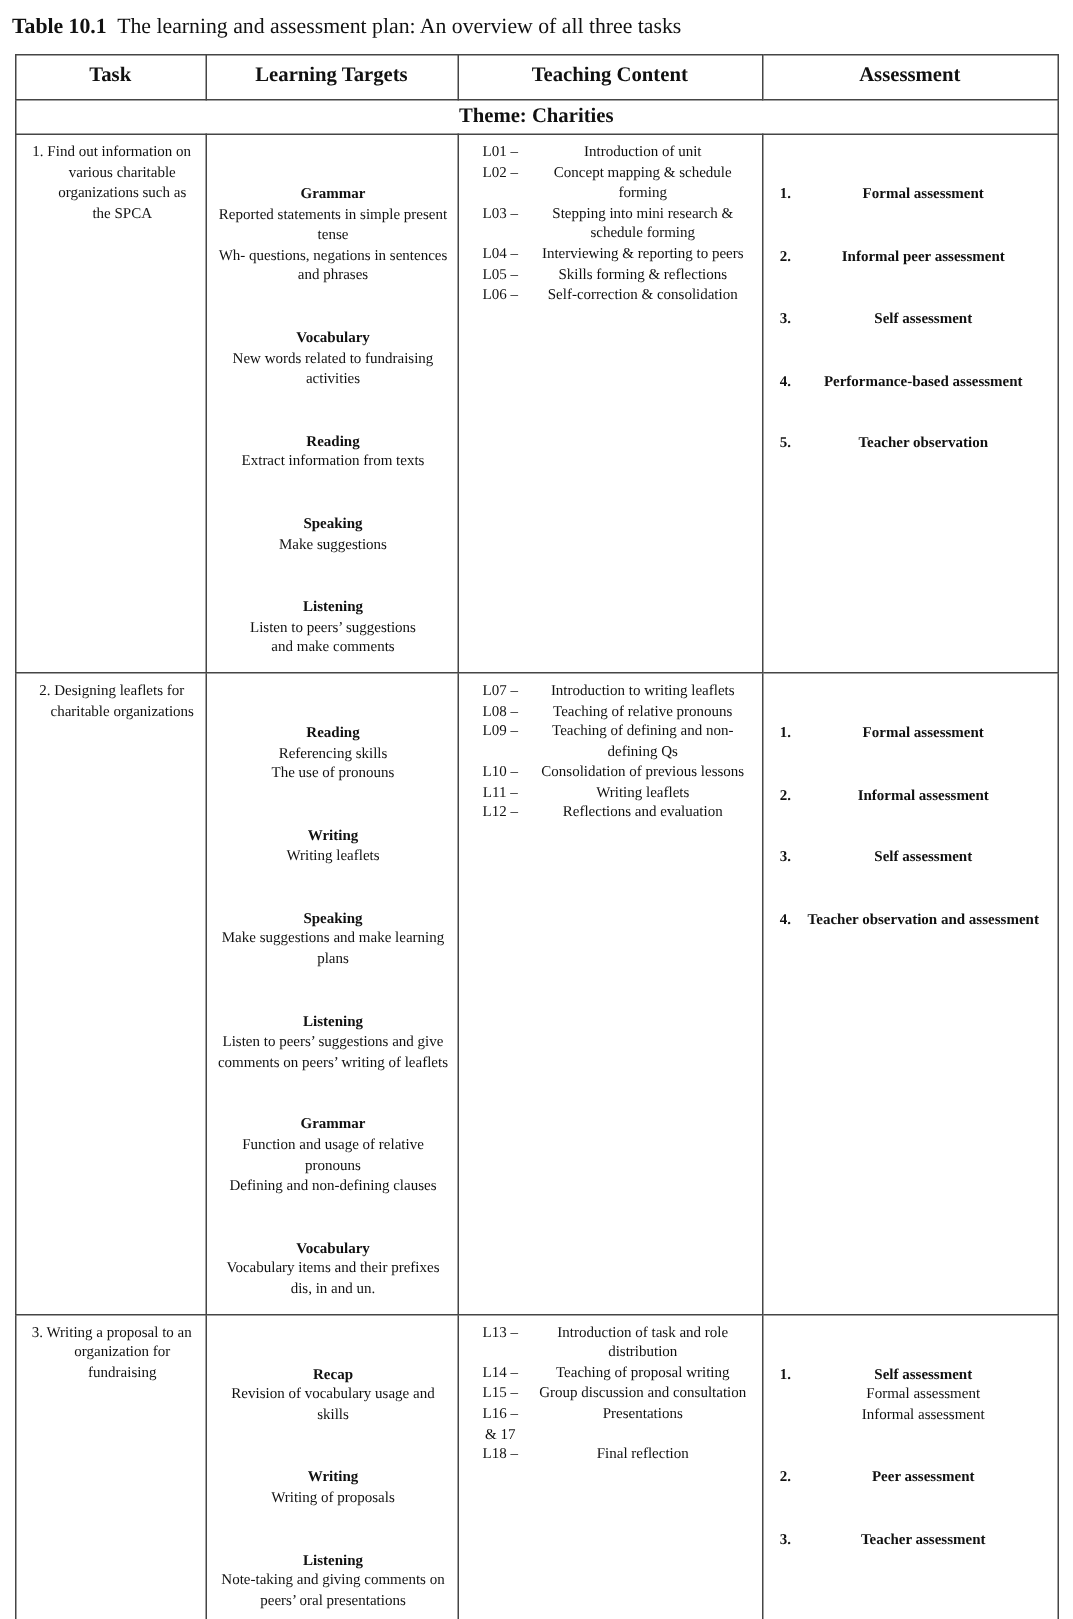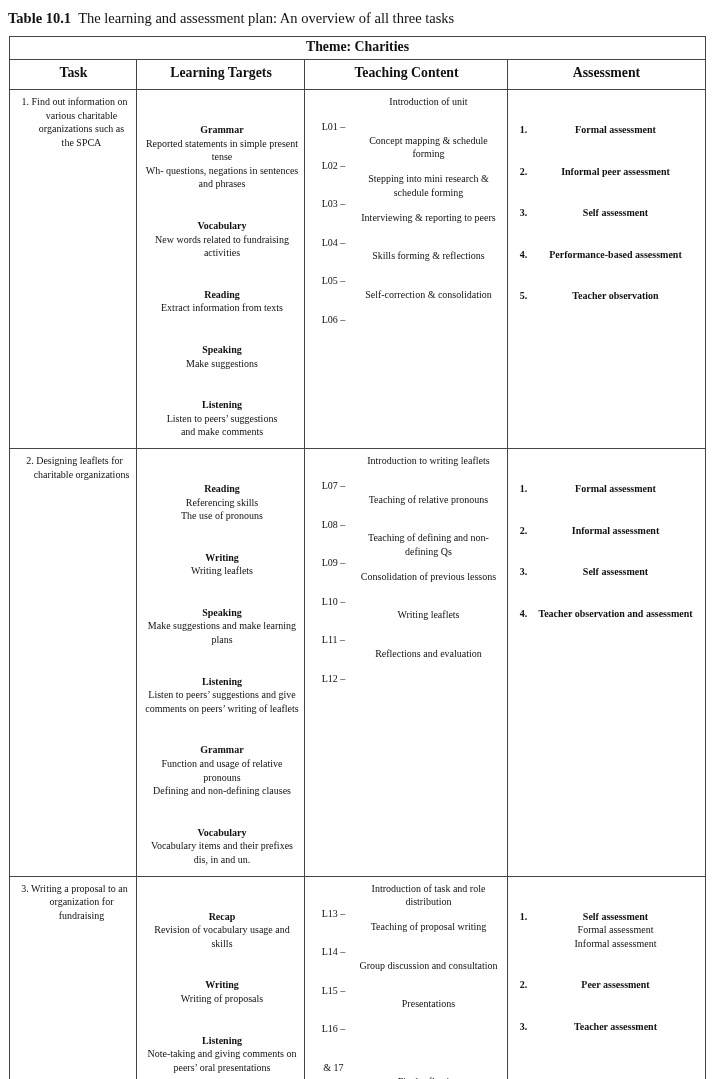--- a/index.html
+++ b/index.html
@@ -37,21 +37,21 @@
     font-size: 10px;
     line-height: 1.36;
     padding: 5px 5px 9px 7px;
     text-align: center;
   }
   .bold { font-weight: bold; margin-top: 28px; }
 
   .hang-task { padding-left: 14px; text-indent: -14px; }
 
   .tc-item { display: flex; }
-  .tc-code { flex: 0 0 42px; margin-top: 25px; }
+  .tc-code { flex: 0 0 42px; }
   .tc-text { flex: 1; min-width: 0; }
 
   .as-item { display: flex; }
   .as-num { flex: 0 0 16px; }
   .as-text { flex: 1; min-width: 0; }
 
   .source { font-size: 13.5px; margin: 13px 0 18px 55px; }
 </style>
 </head>
 <body>
@@ -64,27 +64,27 @@
 
   <table class="plan">
     <colgroup>
       <col style="width:127px">
       <col style="width:168px">
       <col style="width:203px">
       <col style="width:197px">
     </colgroup>
     <thead>
       <tr>
-        <th class="theme" colspan="4">Theme: Charities</th>
-      </tr>
-      <tr>
         <th class="col-head">Task</th>
         <th class="col-head">Learning Targets</th>
         <th class="col-head">Teaching Content</th>
         <th class="col-head">Assessment</th>
+      </tr>
+      <tr>
+        <th class="theme" colspan="4">Theme: Charities</th>
       </tr>
     </thead>
     <tbody id="table-body">
         <tr class="body-row">
           <td class="cell task-cell">
             <div class="hang-task">1. Find out information on various charitable organizations such as the SPCA</div>
           </td>
           <td class="cell lt-cell">
             <div class="lt-item bold">Grammar</div>
             <div class="lt-item">Reported statements in simple present tense</div>

